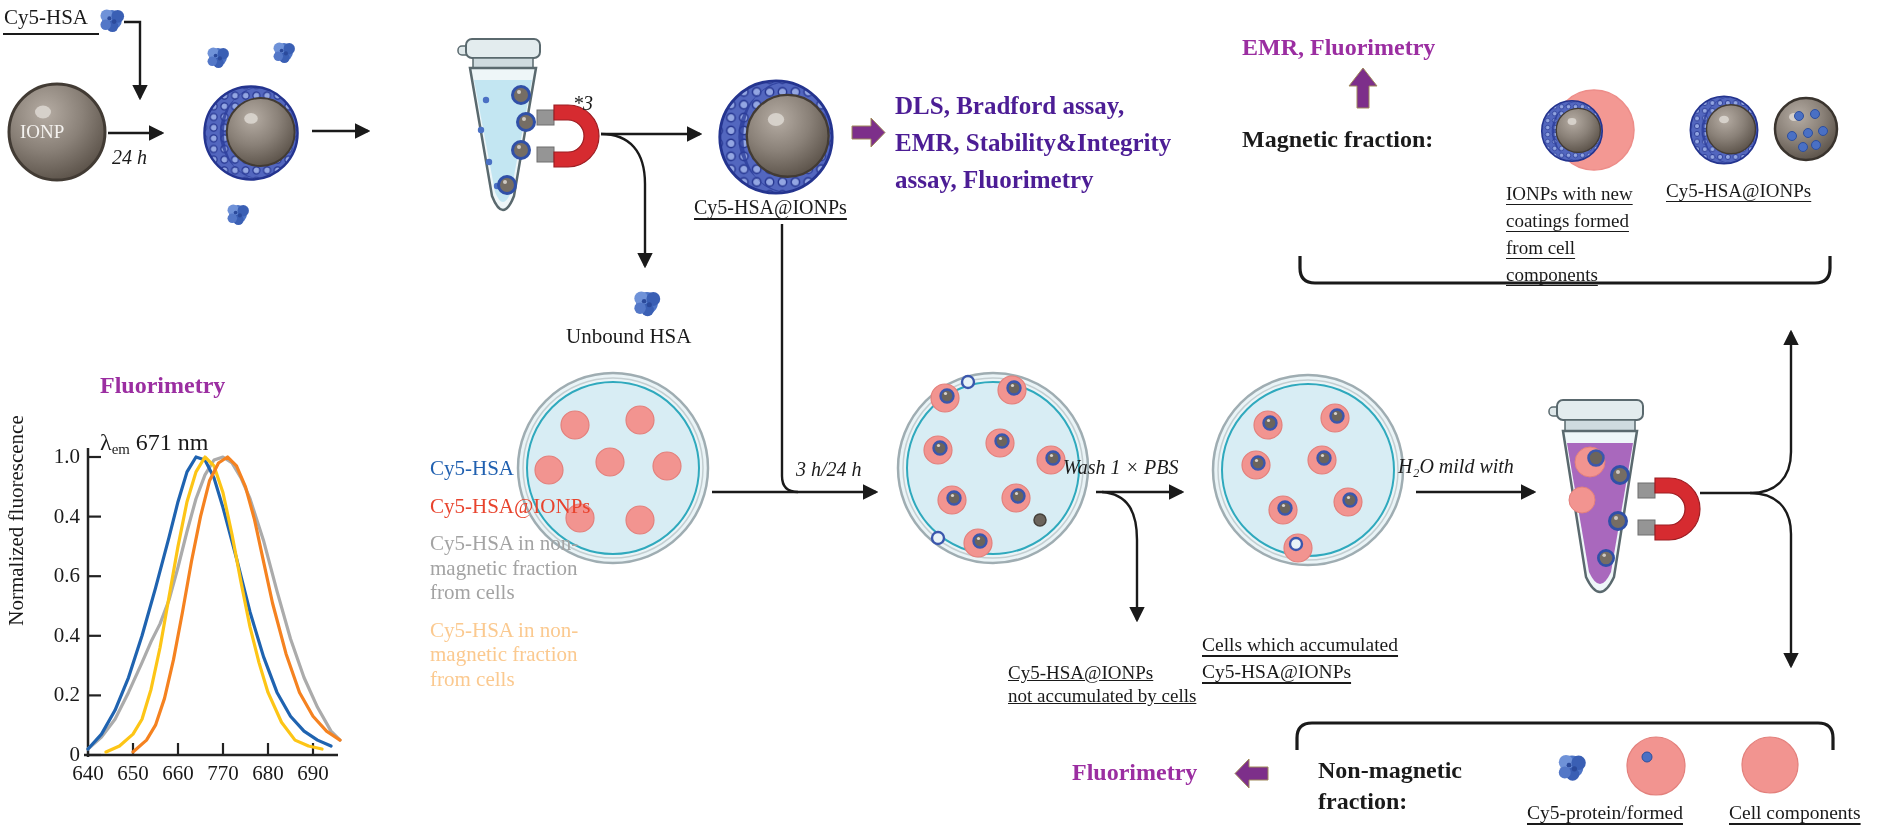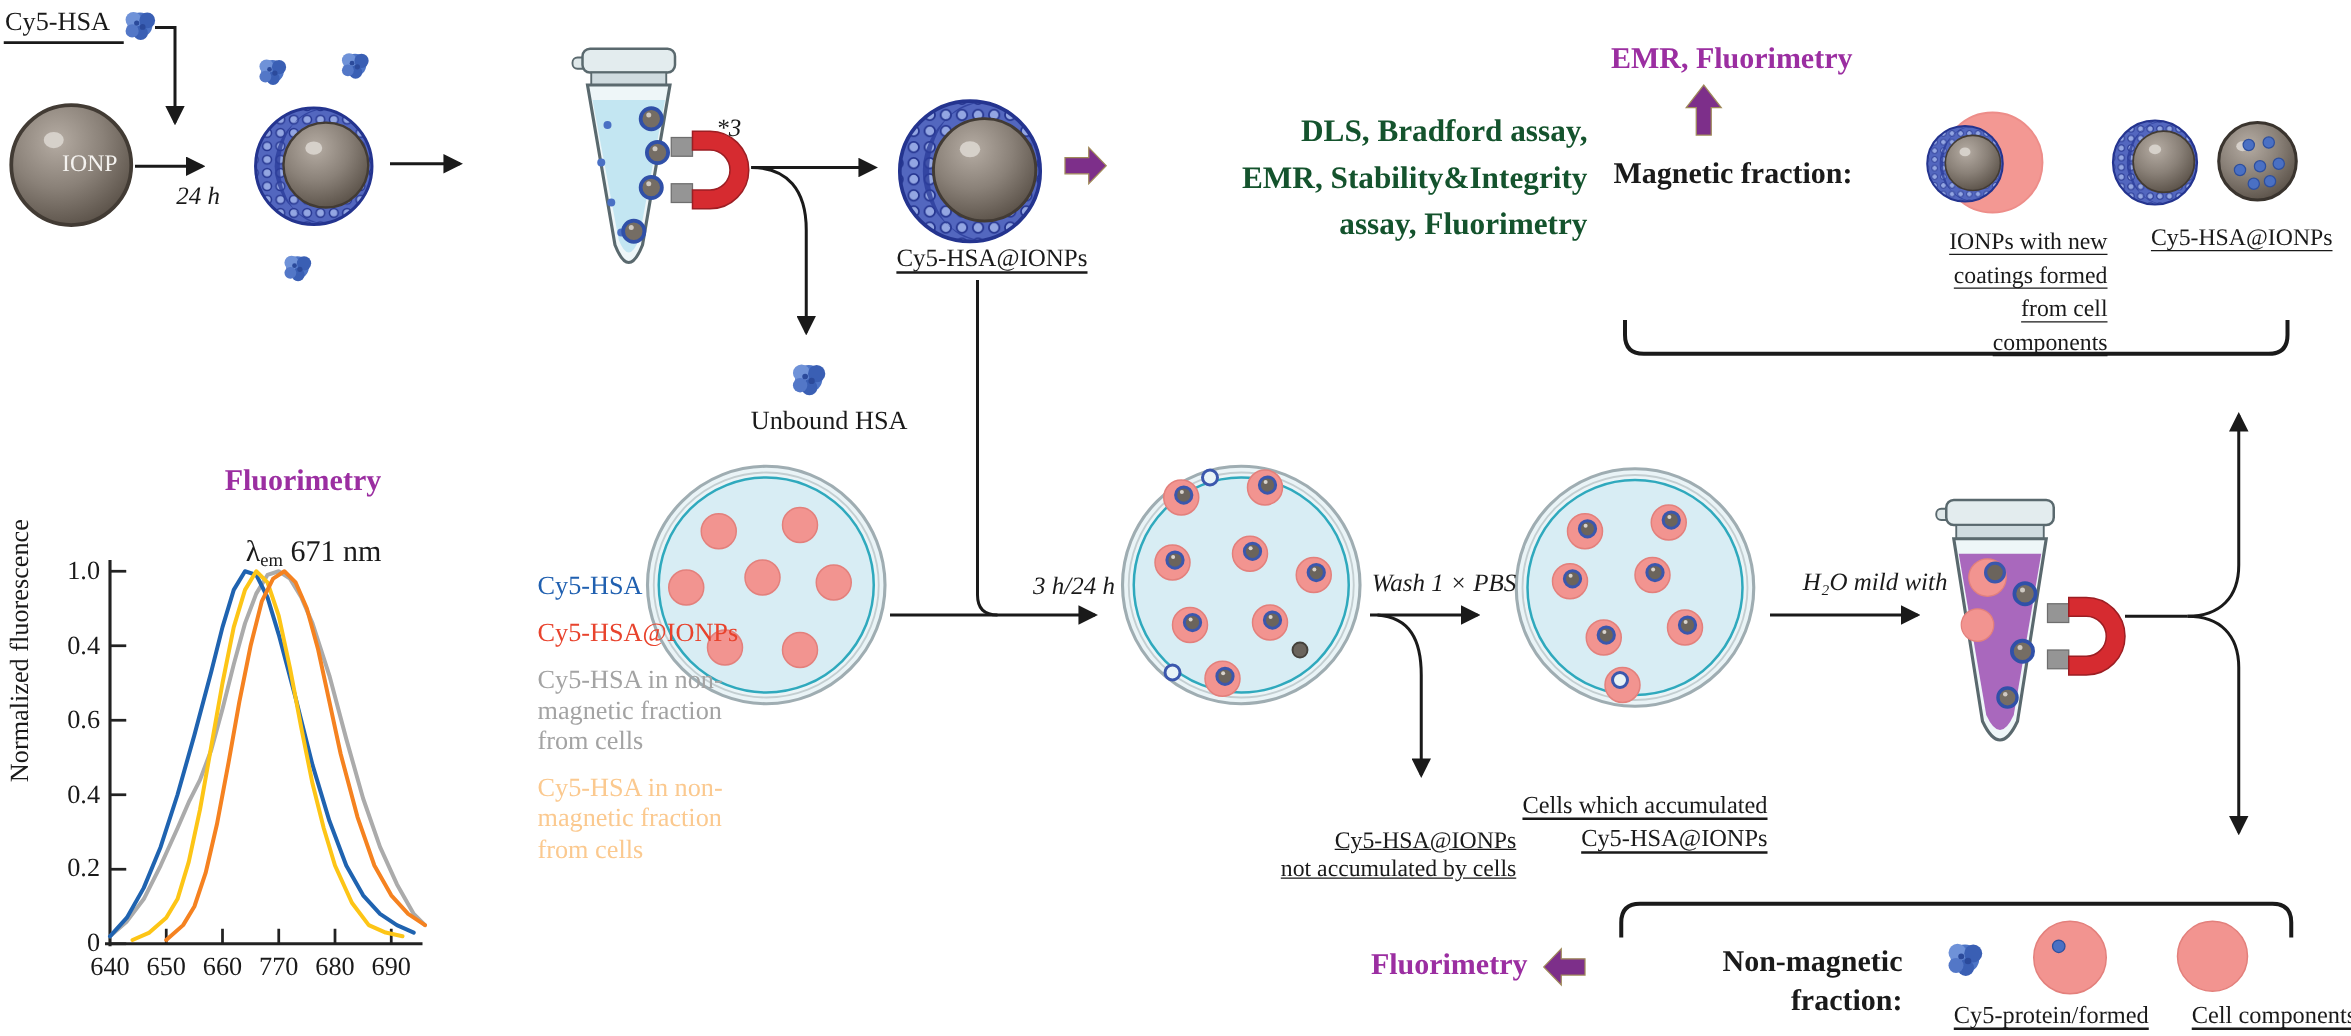--- a/index.html
+++ b/index.html
@@ -1,19 +1,19 @@
 <!DOCTYPE html>
 <html><head>
 <meta charset="utf-8">
 <style>
   html,body{margin:0;padding:0;background:#fff;}
   .canvas{position:relative;width:1881px;height:829px;background:#ffffff;overflow:hidden;
           font-family:"Liberation Serif","DejaVu Serif",serif;color:#1a1a1a;}
   .abs{position:absolute;}
-  .c{text-align:right;}
+  .c{text-align:left;}
   .i{font-style:italic;}
   .b{font-weight:bold;}
   .pre{white-space:pre-line;}
   .u{text-decoration:underline;text-underline-offset:4px;text-decoration-thickness:1.6px;}
   svg{position:absolute;left:0;top:0;}
   #overlay{width:1881px;height:829px;}
   #chart{position:absolute;left:0;top:360px;width:660px;height:469px;}
   #chart-svg{width:660px;height:469px;}
   .chart-title{left:100px;top:12px;width:205px;font-size:24px;}
   .chart-sub{left:100px;top:44px;width:205px;font-size:24px;margin-top:25px;}
@@ -236,21 +236,21 @@
     <circle cx="1770" cy="765" r="28" fill="#f29490" stroke="#e3807c" stroke-width="1.2"></circle>
   </svg>
 
   <div class="abs lbl21" style="left:4px;top:5px;border-bottom:0 none;">Cy5-HSA</div>
   <div class="abs c" style="left:20px;top:121px;width:74px;font-size:19px;color:#f4f2ef;">IONP</div>
   <div class="abs c i lbl20" style="left:112px;top:146px;width:64px;">24 h</div>
   <div class="abs i lbl20" style="left:573px;top:92px;width:44px;">*3</div>
   <div class="abs c lbl21" style="left:566px;top:324px;width:160px;">Unbound HSA</div>
   <div class="abs c u lbl20" style="left:694px;top:196px;width:176px;">Cy5-HSA@IONPs</div>
 
-  <div class="abs c b pre assays" style="left: 930px; top: 87px; width: 340px; color: #14532d;">DLS, Bradford assay,
+  <div class="abs c b pre assays" style="left: 895px; top: 87px; width: 340px; color: #4c1d95;">DLS, Bradford assay,
 EMR, Stability&amp;Integrity
 assay, Fluorimetry</div>
 
   <div class="abs c b" style="left: 1242px; top: 34px; width: 240px; font-size: 24px; color: rgb(155, 46, 161);">EMR, Fluorimetry</div>
   <div class="abs c b" style="left:1242px;top:126px;width:240px;font-size:24px;">Magnetic fraction:</div>
   <div class="abs c u pre lbl19" style="left:1506px;top:180px;width:180px;line-height:27px;">IONPs with new
 coatings formed
 from cell
 components</div>
   <div class="abs c u lbl19" style="left:1666px;top:180px;width:200px;">Cy5-HSA@IONPs</div>

